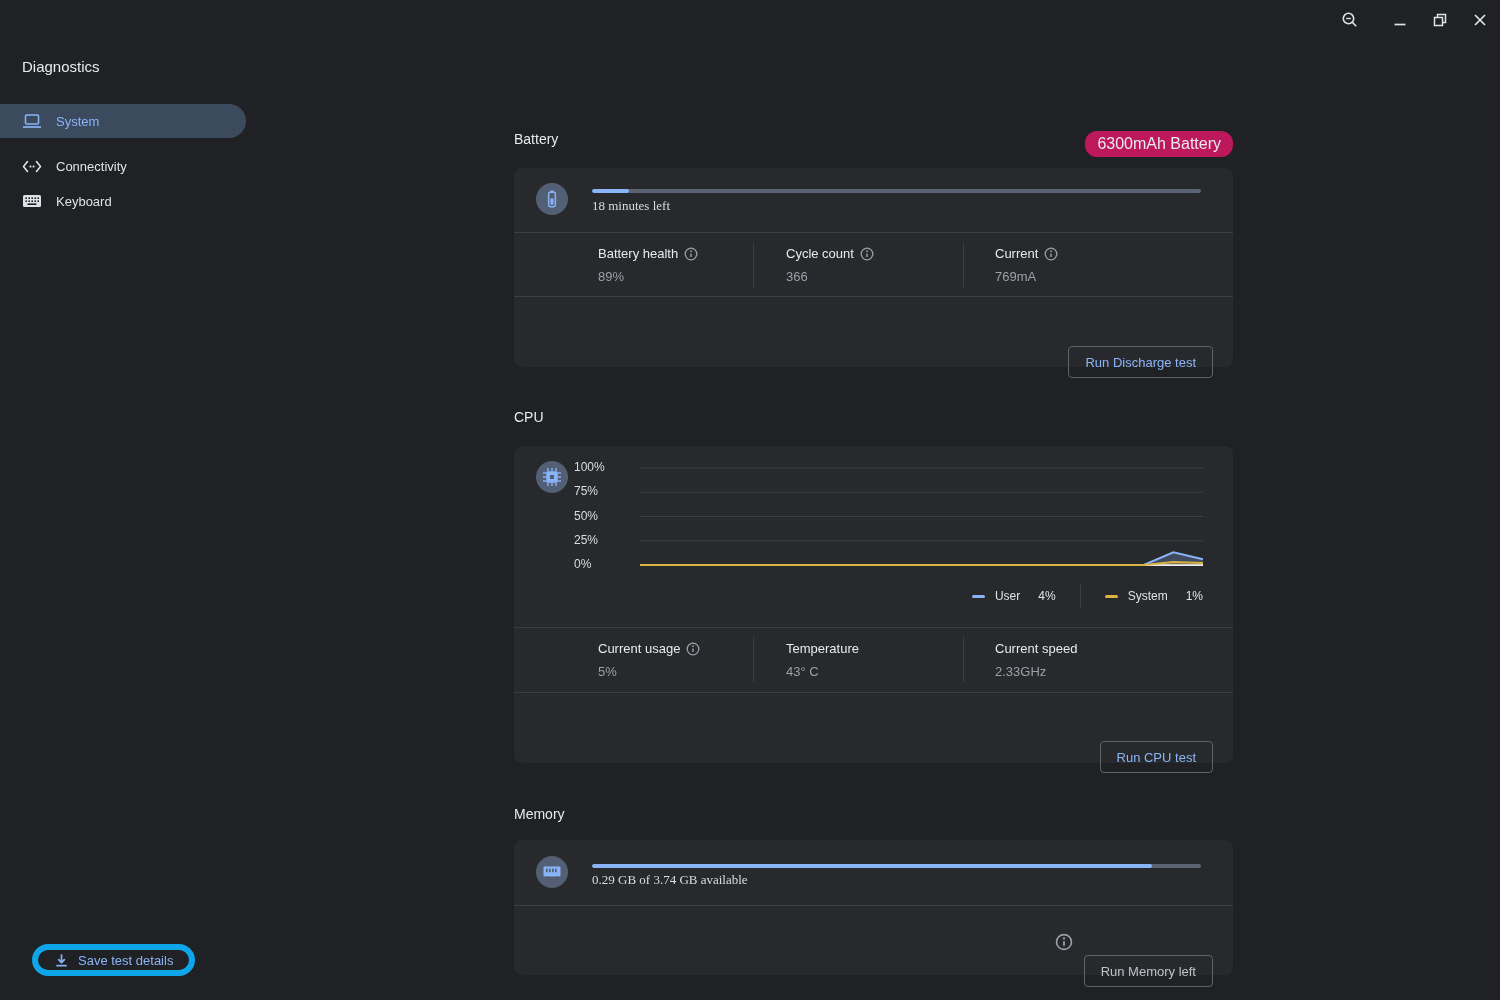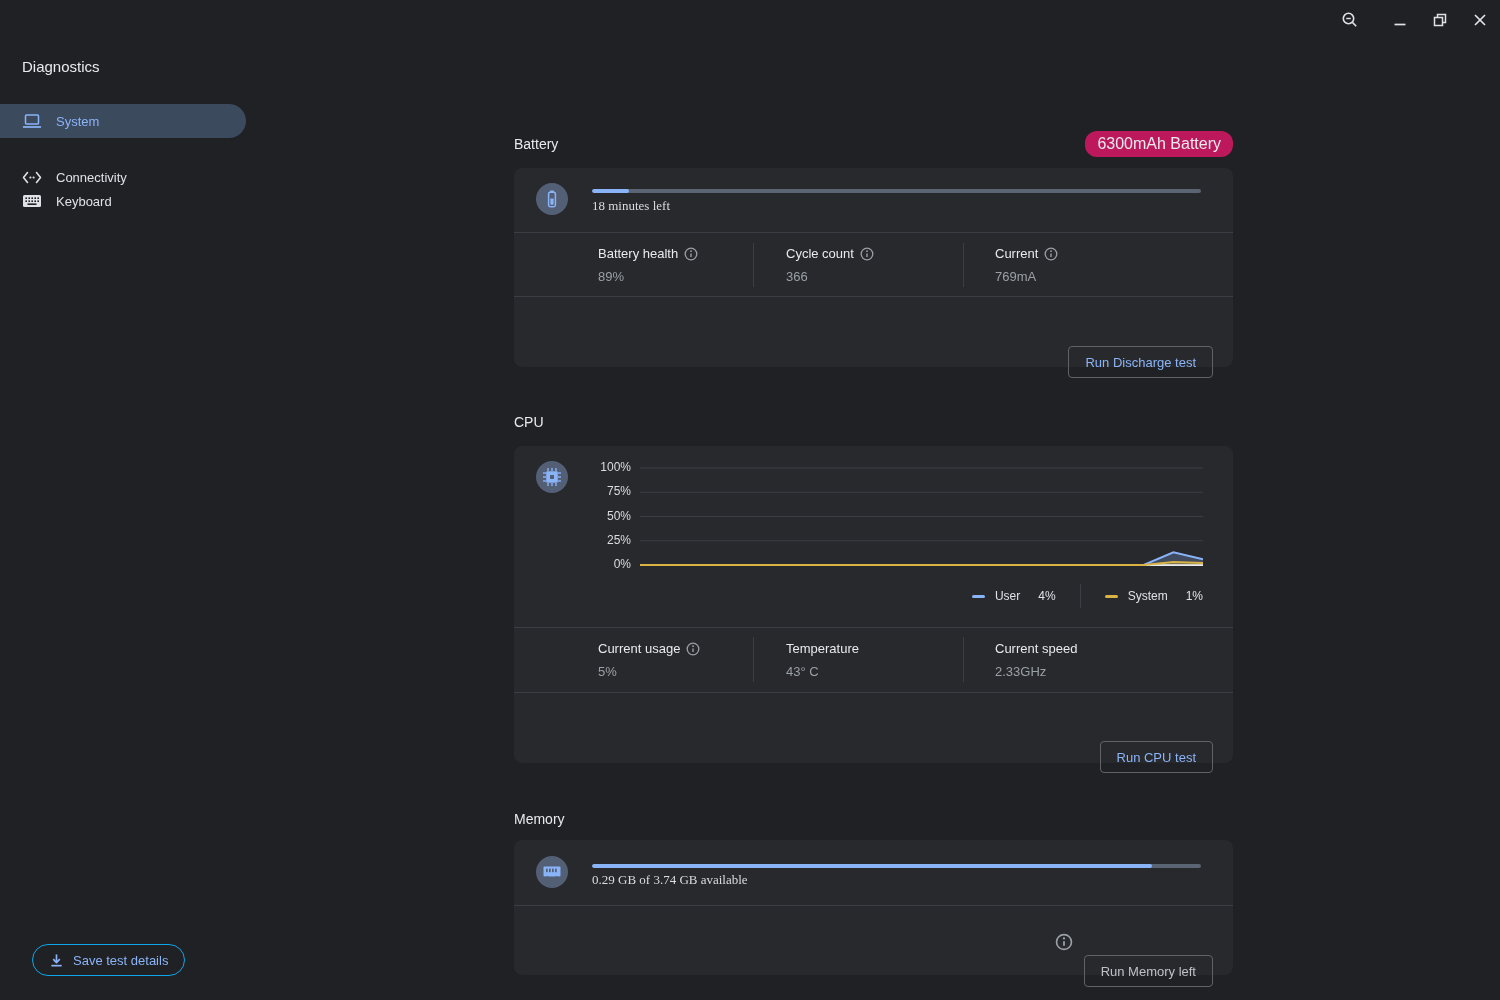--- a/index.html
+++ b/index.html
@@ -15,21 +15,21 @@
   .nav-item { position:absolute; left:0; width:246px; height:34px; display:flex; align-items:center;
               border-radius:0 17px 17px 0; cursor:pointer; }
   .nav-item .nav-icon { position:absolute; left:22px; width:20px; height:16px; display:flex; align-items:center; }
   .nav-item .nav-label { position:absolute; left:56px; font-size:13px; font-weight:500; color:#dee1e6; }
   .nav-item.selected { background:#3c4a5e; }
   .nav-item.selected .nav-label { color:#8ab4f8; }
 
   
   #main { position:absolute; left:514px; top:0; width:719px; height:1000px; }
   .section-header { position:absolute; left:0; right:0; height:26px; display:flex;
-                    align-items:center; justify-content:space-between; }
+                    align-items:flex-start; justify-content:space-between; }
   .section-title { font-size:14px; font-weight:500; color:#e8eaed; }
   .badge { background:#be185d; color:#e8eaed; font-size:16px; padding:4px 12px; border-radius:12px; white-space:nowrap; }
 
   .card { position:absolute; left:0; right:0; background:#28292c; border-radius:8px; }
   .hdiv { position:absolute; left:0; right:0; height:1px; background:#3b3e44; }
   .vdiv { position:absolute; width:1px; background:#3b3e44; }
 
   .icon-circle { position:absolute; left:22px; width:32px; height:32px; border-radius:50%;
                  background:#535f75; display:flex; align-items:center; justify-content:center; }
 
@@ -41,29 +41,29 @@
   .stat-col { position:absolute; top:0; }
   .stat-label { display:flex; align-items:center; gap:6px; font-size:13px; color:#e8eaed; }
   .stat-value { margin-top:8px; font-size:13px; color:#9aa0a6; }
 
   .btn { display:inline-flex; align-items:center; justify-content:center; height:32px; padding:0 16px;
          font-size:13px; font-weight:500; font-family:"Liberation Sans",sans-serif;
          color:#8ab4f8; background:transparent; border:1px solid #5f6368; border-radius:4px; cursor:pointer;margin-top:28px; }
   .btn.disabled { color:#bdc1c6; }
 
   
-  .ytick { position:absolute; width:57px; text-align:right; font-size:12px; color:#dadce0; }
+  .ytick { position:absolute; width:57px; font-size:12px; color:#dadce0; }
   .legend-row { position:absolute; top:138px; right:30px; height:24px; display:flex; align-items:center; }
   .legend-dash { width:13px; height:3px; border-radius:2px; }
   .legend-name { font-size:12px; color:#dee1e6; margin-left:10px; }
   .legend-val  { font-size:12px; color:#dee1e6; margin-left:18px; }
   .legend-sep  { width:1px; height:24px; background:#3b3e44; margin:0 24px; }
 
   .pill-btn { position:absolute; left:32px; top:944px; height:32px; display:inline-flex; align-items:center;
-              gap:9px; padding:0 16px; border:1px solid #0ea5e9; border-radius:16px; background:transparent;
+              gap:9px; padding:0 16px; border:6px solid #0ea5e9; border-radius:16px; background:transparent;
               color:#8ab4f8; font-size:13px; font-weight:500; font-family:"Liberation Sans",sans-serif; cursor:pointer; }
 </style>
 </head>
 <body>
 
 <span class="winctl" style="left:1342px">
   <svg width="16" height="16" viewBox="0 0 16 16">
       <circle cx="6.5" cy="6.5" r="5.2" fill="none" stroke="#dee1e6" stroke-width="1.6"></circle>
       <line x1="10.4" y1="10.4" x2="14.2" y2="14.2" stroke="#dee1e6" stroke-width="1.6"></line>
       <line x1="4.2" y1="6.5" x2="8.8" y2="6.5" stroke="#dee1e6" stroke-width="1.4"></line>
@@ -91,21 +91,21 @@
 
 <div class="nav-item selected" style="top:104px">
   <span class="nav-icon">
     <svg width="20" height="15" viewBox="0 0 20 15">
         <rect x="3.5" y="1" width="13" height="9" rx="1" fill="none" stroke="#8ab4f8" stroke-width="1.5"></rect>
         <path d="M1 13 H19" stroke="#8ab4f8" stroke-width="1.7"></path>
       </svg>
   </span>
   <span class="nav-label">System</span>
 </div>
-<div class="nav-item" style="top:160px">
+<div class="nav-item" style="top:149px">
   <span class="nav-icon">
     <svg width="20" height="13" viewBox="0 0 20 13">
         <path d="M5.5 1.5 L1.5 6.5 L5.5 11.5" fill="none" stroke="#dee1e6" stroke-width="1.6" stroke-linecap="round" stroke-linejoin="round"></path>
         <path d="M14.5 1.5 L18.5 6.5 L14.5 11.5" fill="none" stroke="#dee1e6" stroke-width="1.6" stroke-linecap="round" stroke-linejoin="round"></path>
         <circle cx="8.4" cy="6.5" r="1.1" fill="#dee1e6"></circle>
         <circle cx="11.6" cy="6.5" r="1.1" fill="#dee1e6"></circle>
       </svg>
   </span>
   <span class="nav-label">Connectivity</span>
 </div>

